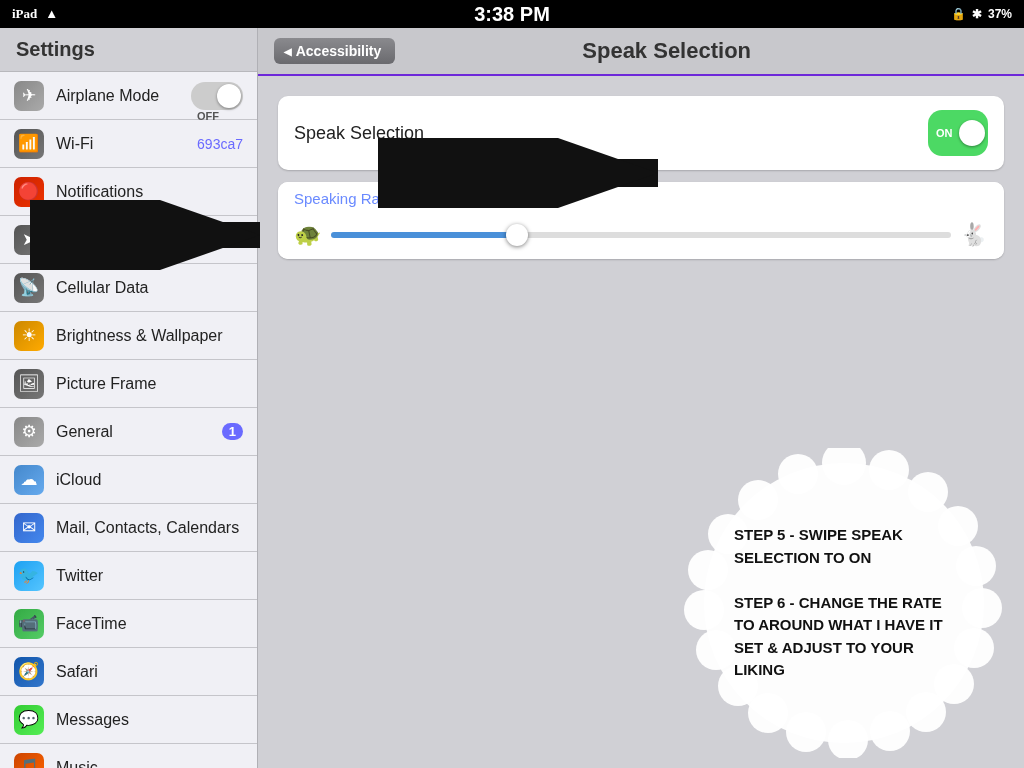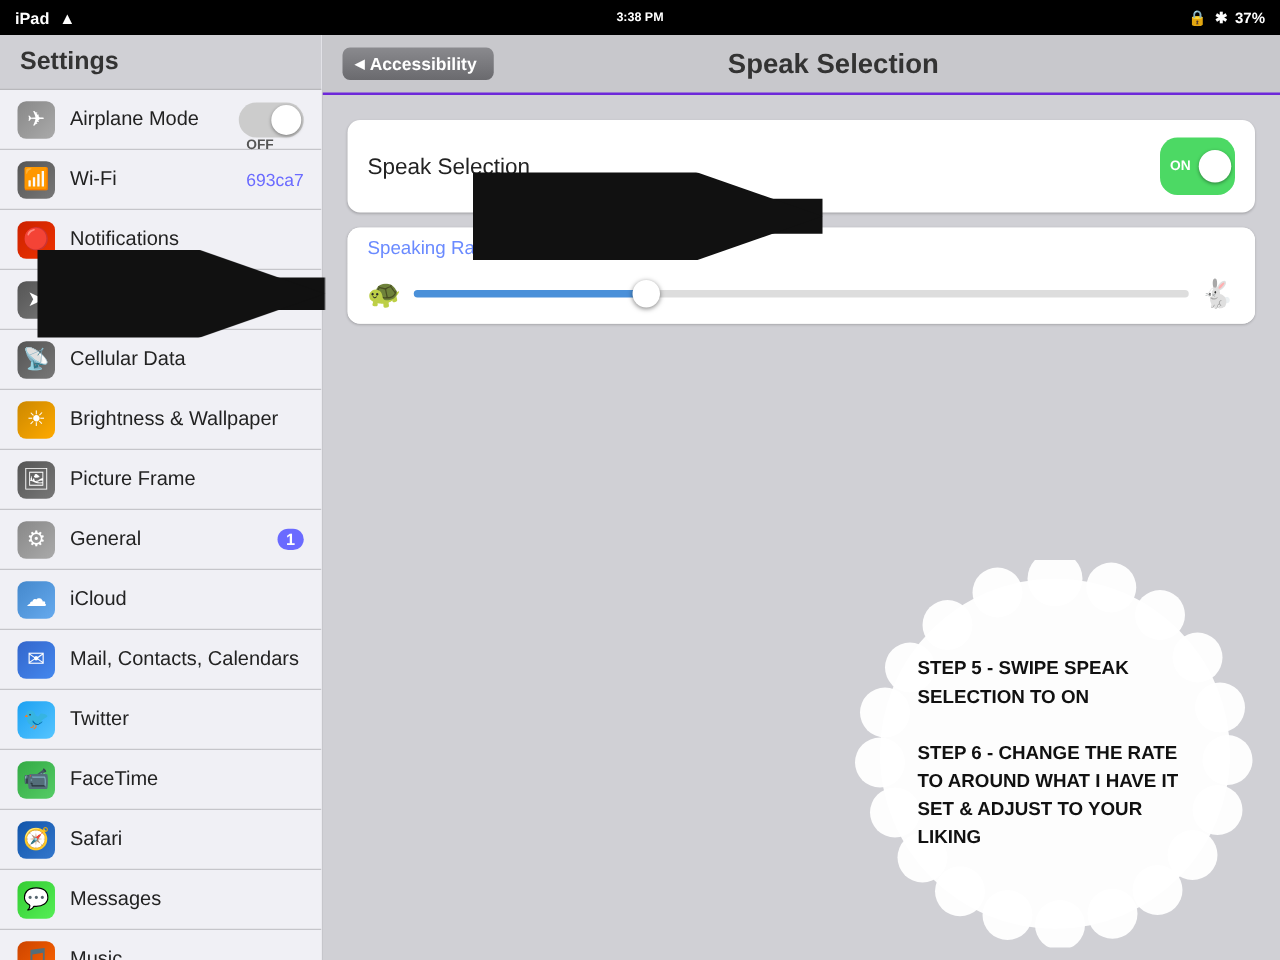--- a/index.html
+++ b/index.html
@@ -11,22 +11,22 @@
       background: #000;
       display: flex;
       align-items: center;
       justify-content: space-between;
       padding: 0 12px;
       color: white;
       font-size: 13px;
       font-weight: 600;
       flex-shrink: 0;
     }
-    .status-left { display: flex; align-items: flex-end; gap: 8px; }
-    .status-center { position: absolute; left: 50%; transform: translateX(-50%); font-size: 10px; font-weight: bold; }
+    .status-left { display: flex; align-items: flex-end; gap: 8px; font-family: Liberation Serif, serif; }
+    .status-center { position: absolute; left: 50%; transform: translateX(-50%); font-size: 20px; font-weight: bold; }
     .status-right { display: flex; align-items: center; gap: 6px; font-size: 12px; }
 
     
     .main-layout {
       display: flex;
       flex: 1;
       overflow: hidden;
     }
 
     

